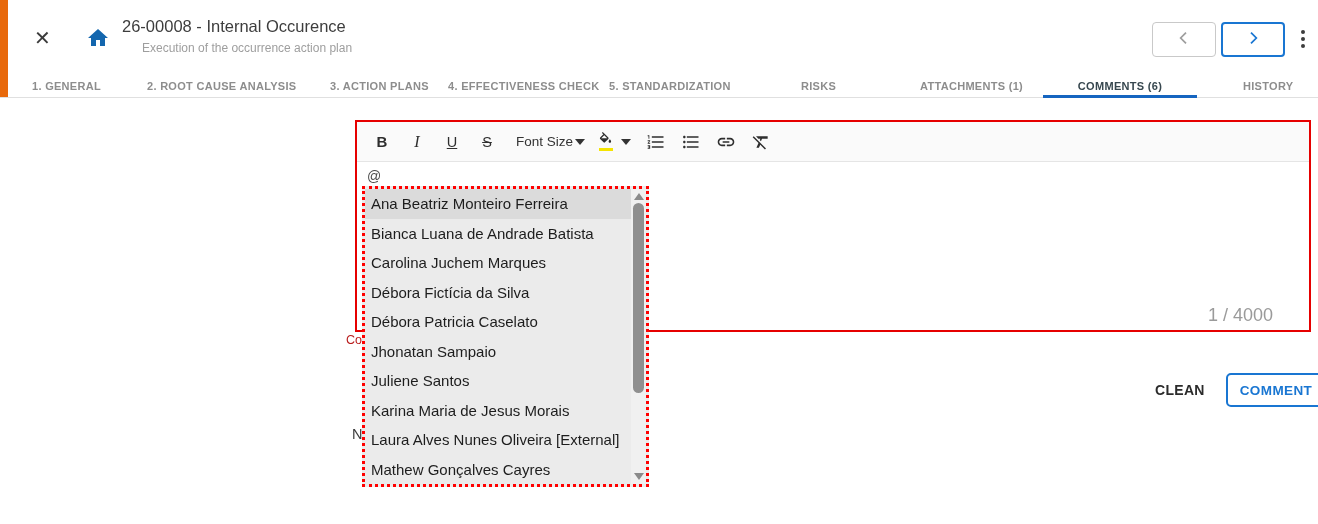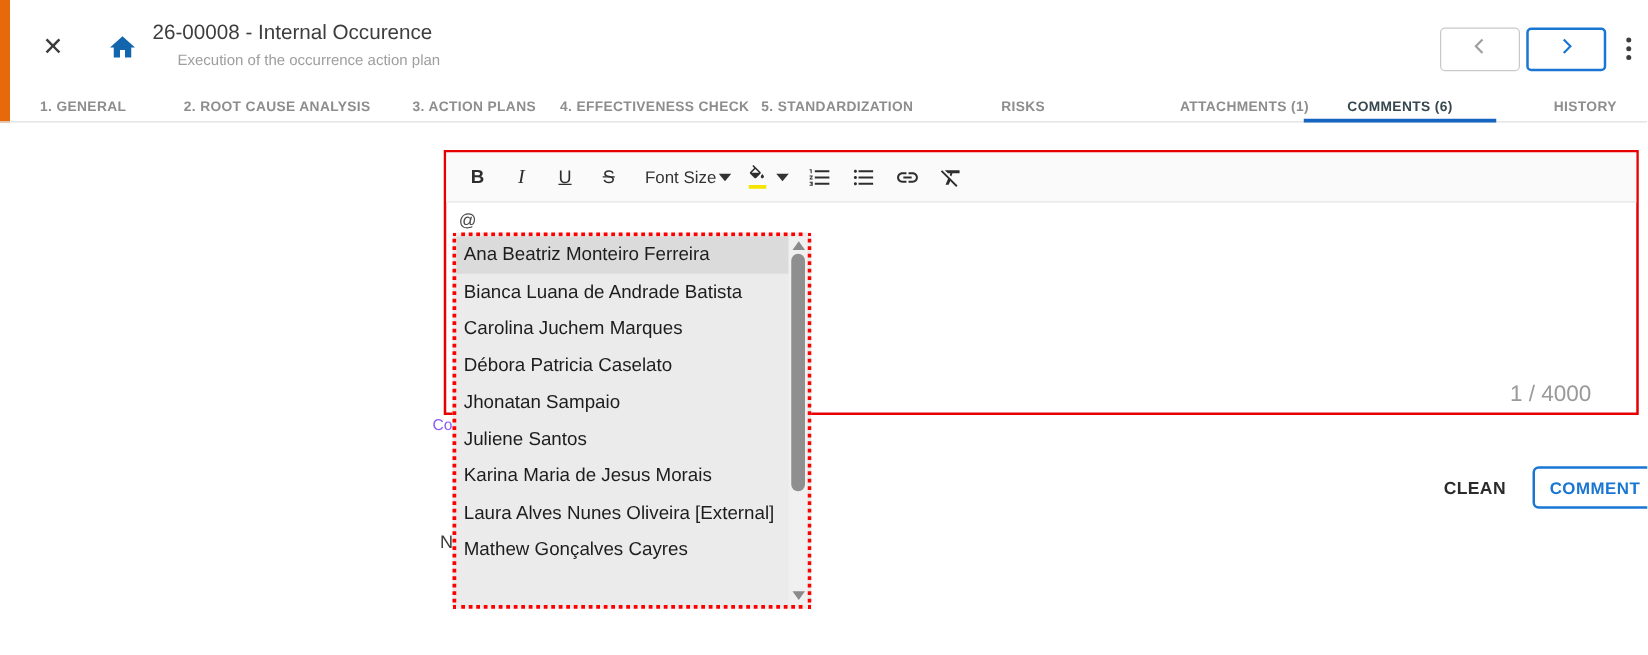--- a/index.html
+++ b/index.html
@@ -42,21 +42,21 @@
   .caret { width:0; height:0; border-left:5px solid transparent; border-right:5px solid transparent;
            border-top:6px solid #333; margin-right:13px; cursor:pointer; }
   .tb-ink { display:flex; flex-direction:column; align-items:center; margin-right:8px; cursor:pointer; }
   .tb-ink .bar { width:14px; height:3px; background:var(--highlight_yellow); margin-top:1px; }
   .tb-svg { width:20px; height:20px; fill:#2e2e2e; }
   .editor-content { position:absolute; left:0; top:41px; right:0; bottom:0; cursor:text; }
   .at-sign { position:absolute; left:10px; top:5px; font-size:14px; color:#4a4a4a; }
   .char-counter { position:absolute; right:36px; bottom:4px; font-size:18px; color:#9a9a9a; }
 
   
-  .frag-red { position:absolute; left:346px; top:333px; font-size:12.5px; color:#8b5cf6; z-index:1; }
+  .frag-red { position:absolute; left:346px; top:333px; font-size:12.5px; color:#b91c1c; z-index:1; }
   .frag-dark { position:absolute; left:352px; top:426px; font-size:14.5px; color:#3c3c3c; z-index:1; }
 
   
   .mention { position:absolute; left:362px; top:186px; width:287px; height:301px; z-index:5;
              border:3px dotted var(--annotation_red); background:#ebebeb; display:flex; }
   .mention-list { flex:1; overflow:hidden; }
   .mention-item { height:29.5px; line-height:29.5px; padding-left:6px; font-size:15px; color:#1d1d1d;
                   white-space:nowrap; cursor:pointer; }
   .mention-item.selected { background:var(--selected_item_bg); }
   .mscroll { width:15px; position:relative; background:#f0f0f0; }
@@ -110,21 +110,21 @@
       <i></i>
     </div>
 
   <div class="tabbar-divider"></div>
   <span class="tab" style="left:32px">1. GENERAL</span>
   <span class="tab" style="left:147px">2. ROOT CAUSE ANALYSIS</span>
   <span class="tab" style="left:330px">3. ACTION PLANS</span>
   <span class="tab" style="left:448px">4. EFFECTIVENESS CHECK</span>
   <span class="tab" style="left:609px">5. STANDARDIZATION</span>
   <span class="tab" style="left:801px">RISKS</span>
-  <span class="tab" style="left:944px">ATTACHMENTS (1)</span>
+  <span class="tab" style="left:920px">ATTACHMENTS (1)</span>
   <span class="tab active" style="left:1043px;width:154px">COMMENTS (6)</span>
   <div class="tab-underline"></div>
   <span class="tab" style="left:1243px">HISTORY</span>
 
   <div class="editor">
     <div class="toolbar">
       <span class="tb-btn tb-bold">B</span>
       <span class="tb-btn tb-italic">I</span>
       <span class="tb-btn tb-under">U</span>
       <span class="tb-btn tb-strike">S</span>
@@ -165,20 +165,21 @@
   </div>
 
   <span class="frag-red">Co</span>
   <span class="frag-dark">N</span>
 
   <div class="mention">
     <div class="mention-list">
       <div class="mention-item selected">Ana Beatriz Monteiro Ferreira</div>
       <div class="mention-item">Bianca Luana de Andrade Batista</div>
       <div class="mention-item">Carolina Juchem Marques</div>
+      <div class="mention-item">Débora Fictícia da Silva</div>
       <div class="mention-item">Débora Patricia Caselato</div>
       <div class="mention-item">Jhonatan Sampaio</div>
       <div class="mention-item">Juliene Santos</div>
       <div class="mention-item">Karina Maria de Jesus Morais</div>
       <div class="mention-item">Laura Alves Nunes Oliveira [External]</div>
       <div class="mention-item">Mathew Gonçalves Cayres</div>
     </div>
     <div class="mscroll">
       <span class="arr-up"></span>
       <span class="thumb"></span>

